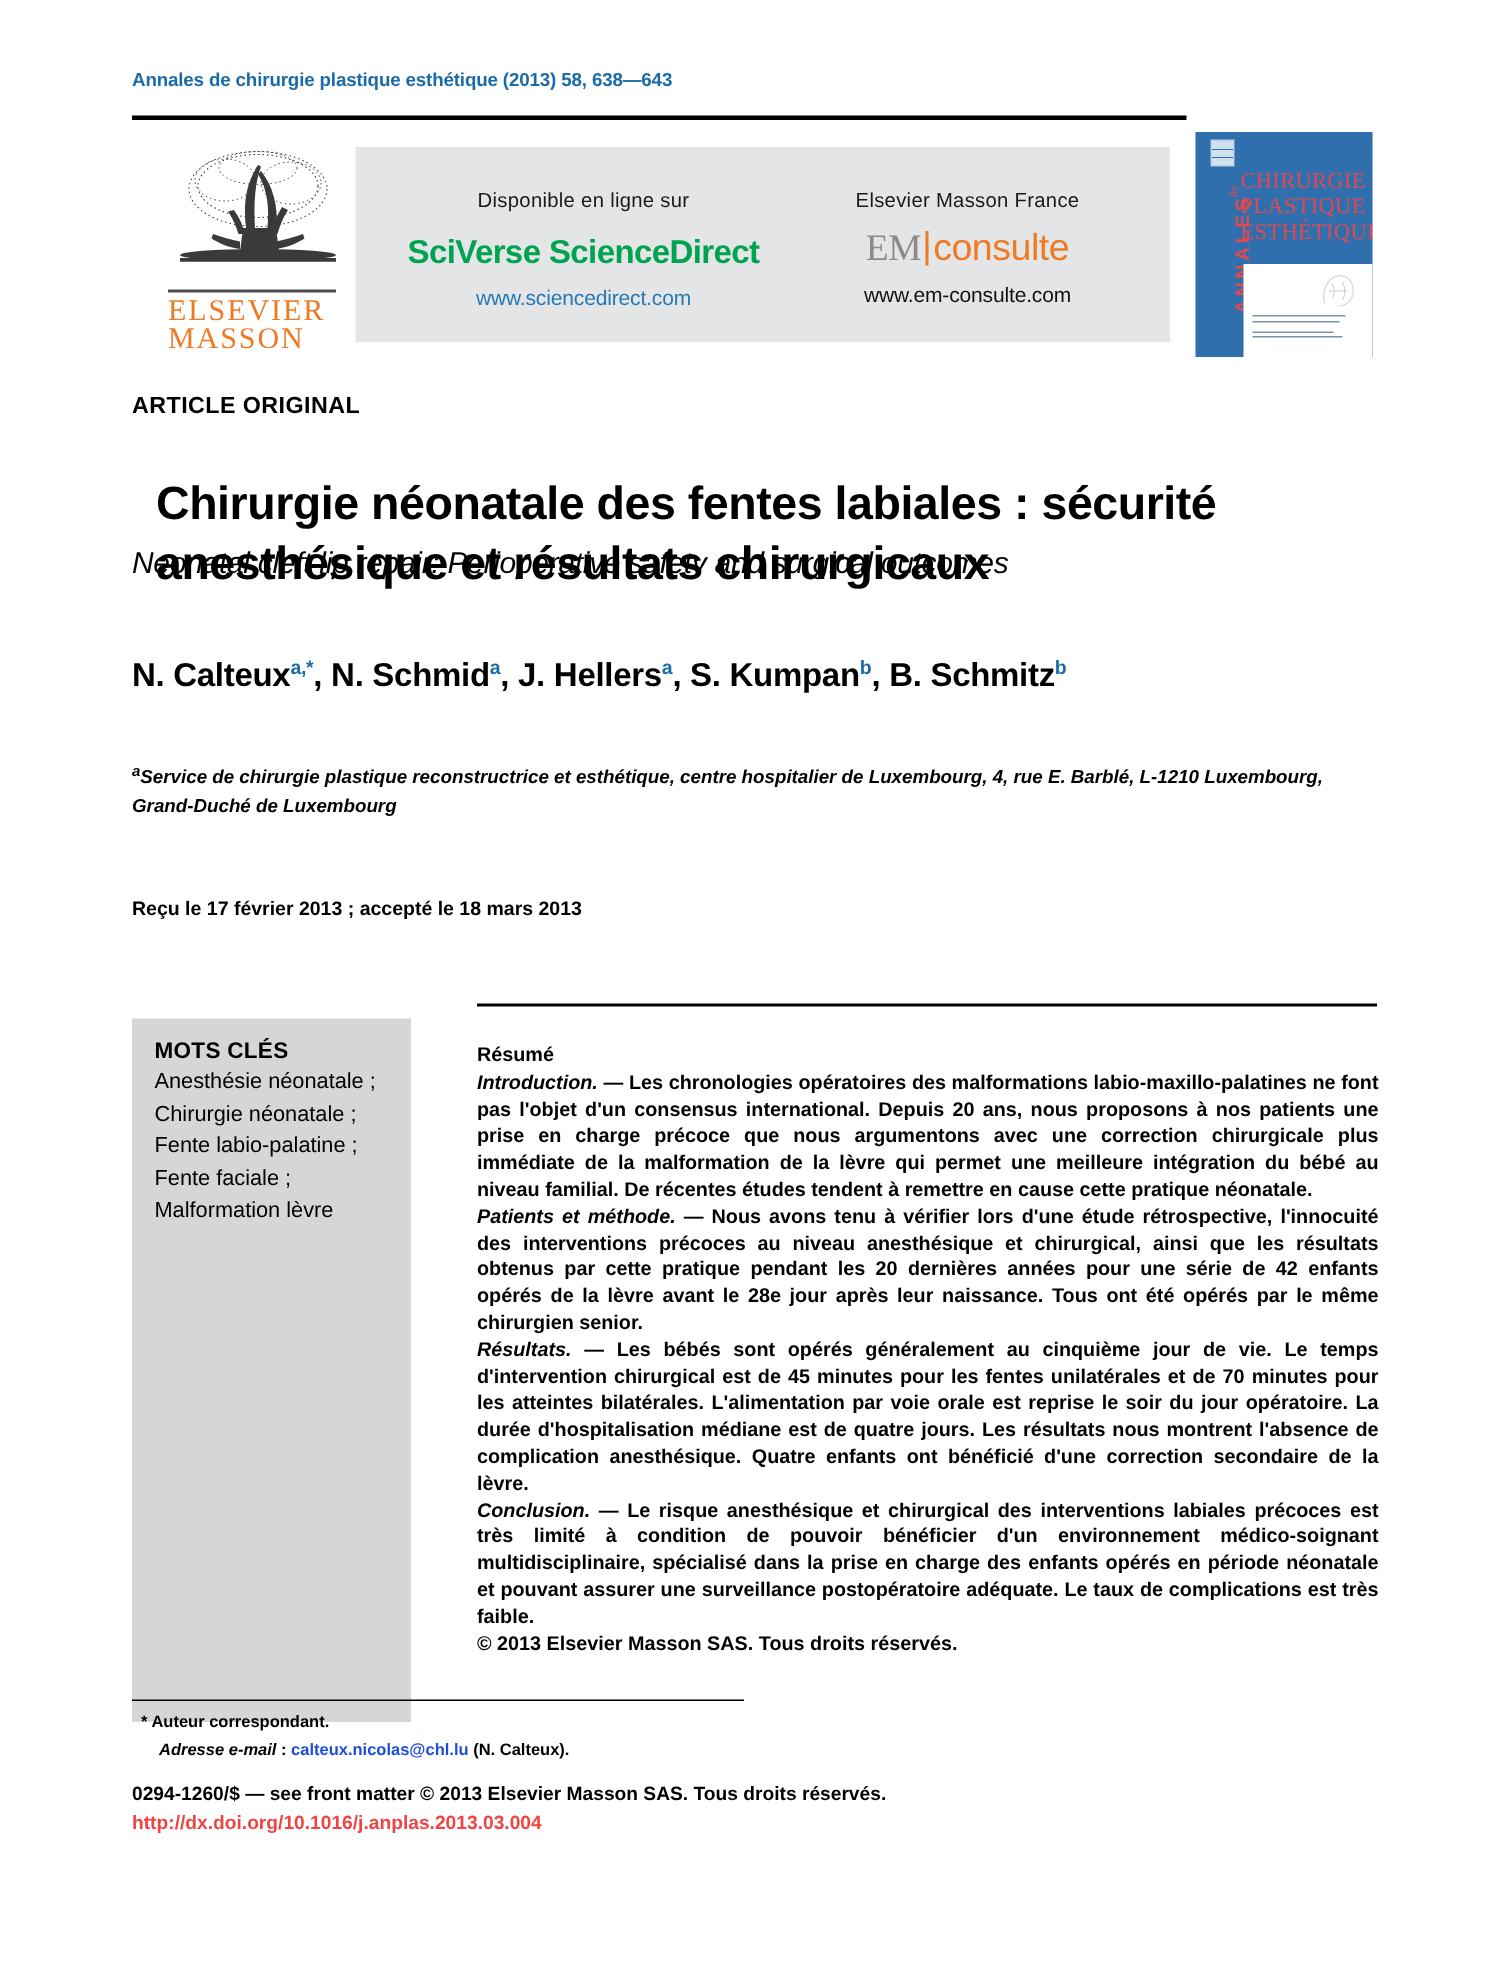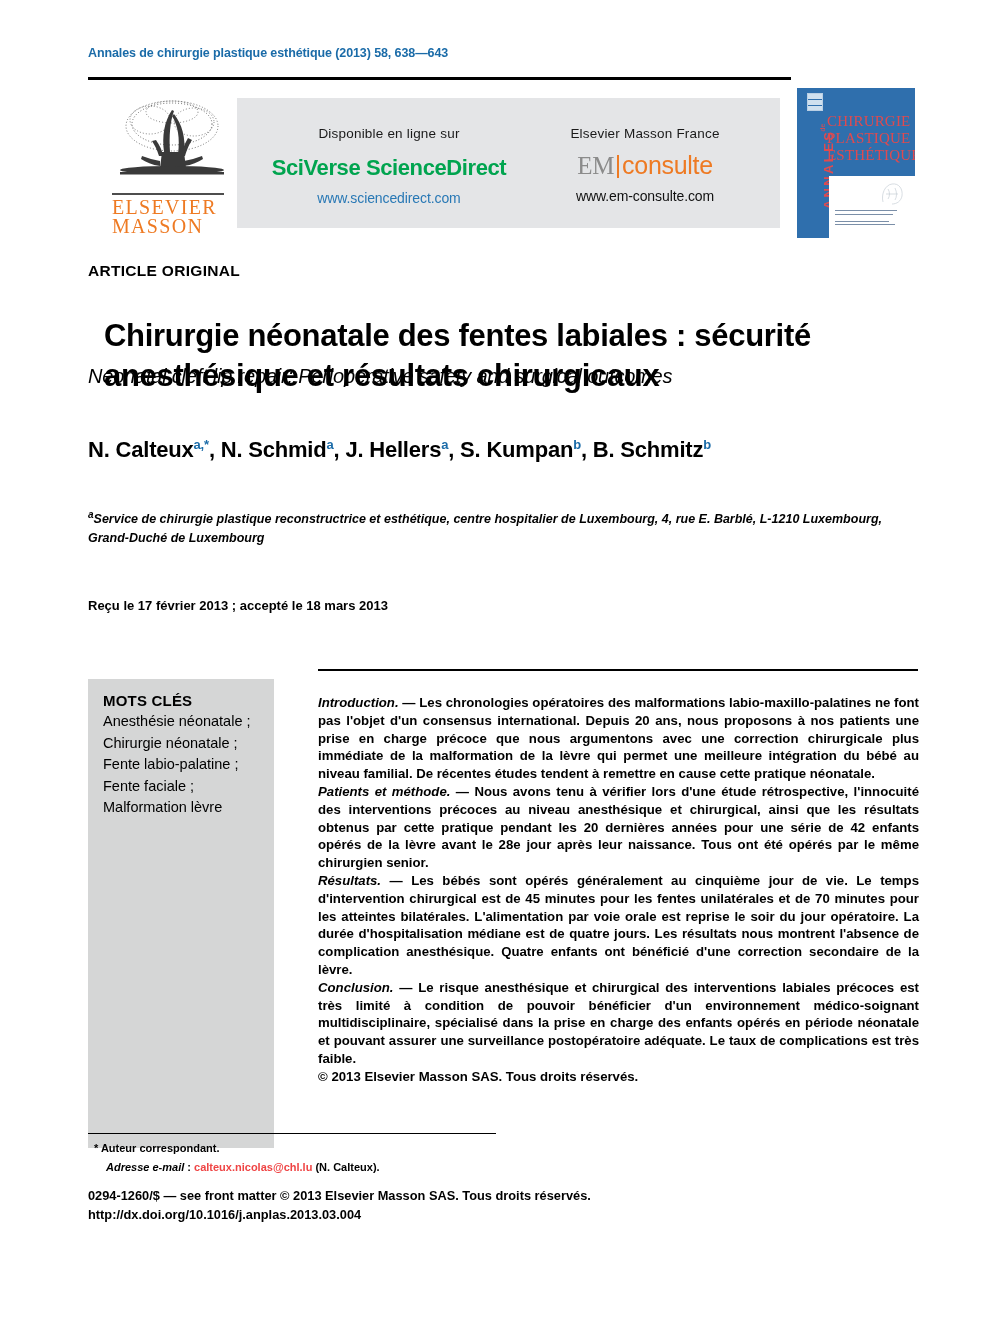--- a/index.html
+++ b/index.html
@@ -264,34 +264,34 @@
   }
   .footnote {
     position: absolute;
     left: 94px; top: 1139px;
     width: 520px;
     font-size: 11px;
     font-weight: bold;
     line-height: 19px;
   }
   .footnote .em-label { font-style: italic; }
-  .mail-link { color: #ef4444; font-weight: bold; }
+  .mail-link { color: #1d4ed8; font-weight: bold; }
 
   .issn-line {
     position: absolute;
     left: 88px; top: 1188px;
     font-size: 12.8px;
     font-weight: bold;
   }
   .doi-line {
     position: absolute;
     left: 88px; top: 1207px;
     font-size: 12.8px;
     font-weight: bold;
-    color: #000000;
+    color: #ef4444;
   }
 </style>
 </head>
 <body>
 
 <div class="journal-line">Annales de chirurgie plastique esthétique (2013) 58, 638—643</div>
 <div class="top-rule"></div>
 
 <div class="banner">
 
@@ -381,20 +381,21 @@
         <div>Chirurgie néonatale ;</div>
         <div>Fente labio-palatine ;</div>
         <div>Fente faciale ;</div>
         <div>Malformation lèvre</div>
       </div>
   </div>
 </div>
 
 <div class="abs-rule"></div>
 <div class="abstract">
+  <span class="abs-head">Résumé</span>
   <span id="abs-sections"><span style="display: block; text-align: justify;"><span class="abs-label">Introduction.</span><span> — </span><span>Les chronologies opératoires des malformations labio-maxillo-palatines ne font pas l'objet d'un consensus international. Depuis 20 ans, nous proposons à nos patients une prise en charge précoce que nous argumentons avec une correction chirurgicale plus immédiate de la malformation de la lèvre qui permet une meilleure intégration du bébé au niveau familial. De récentes études tendent à remettre en cause cette pratique néonatale.</span></span><span style="display: block; text-align: justify;"><span class="abs-label">Patients et méthode.</span><span> — </span><span>Nous avons tenu à vérifier lors d'une étude rétrospective, l'innocuité des interventions précoces au niveau anesthésique et chirurgical, ainsi que les résultats obtenus par cette pratique pendant les 20 dernières années pour une série de 42 enfants opérés de la lèvre avant le 28e jour après leur naissance. Tous ont été opérés par le même chirurgien senior.</span></span><span style="display: block; text-align: justify;"><span class="abs-label">Résultats.</span><span> — </span><span>Les bébés sont opérés généralement au cinquième jour de vie. Le temps d'intervention chirurgical est de 45 minutes pour les fentes unilatérales et de 70 minutes pour les atteintes bilatérales. L'alimentation par voie orale est reprise le soir du jour opératoire. La durée d'hospitalisation médiane est de quatre jours. Les résultats nous montrent l'absence de complication anesthésique. Quatre enfants ont bénéficié d'une correction secondaire de la lèvre.</span></span><span style="display: block; text-align: justify;"><span class="abs-label">Conclusion.</span><span> — </span><span>Le risque anesthésique et chirurgical des interventions labiales précoces est très limité à condition de pouvoir bénéficier d'un environnement médico-soignant multidisciplinaire, spécialisé dans la prise en charge des enfants opérés en période néonatale et pouvant assurer une surveillance postopératoire adéquate. Le taux de complications est très faible.</span></span><span style="display: block;">© 2013 Elsevier Masson SAS. Tous droits réservés.</span></span>
 </div>
 
 <div class="foot-rule"></div>
 <div class="footnote">
   <div>*  Auteur correspondant.</div>
   <div style="padding-left:12px"><span class="em-label">Adresse e-mail</span><span> : </span><span class="mail-link">calteux.nicolas@chl.lu</span><span> (N. Calteux).</span></div>
 </div>
 <div class="issn-line">0294-1260/$ — see front matter © 2013 Elsevier Masson SAS. Tous droits réservés.</div>
 <div class="doi-line">http://dx.doi.org/10.1016/j.anplas.2013.03.004</div>

